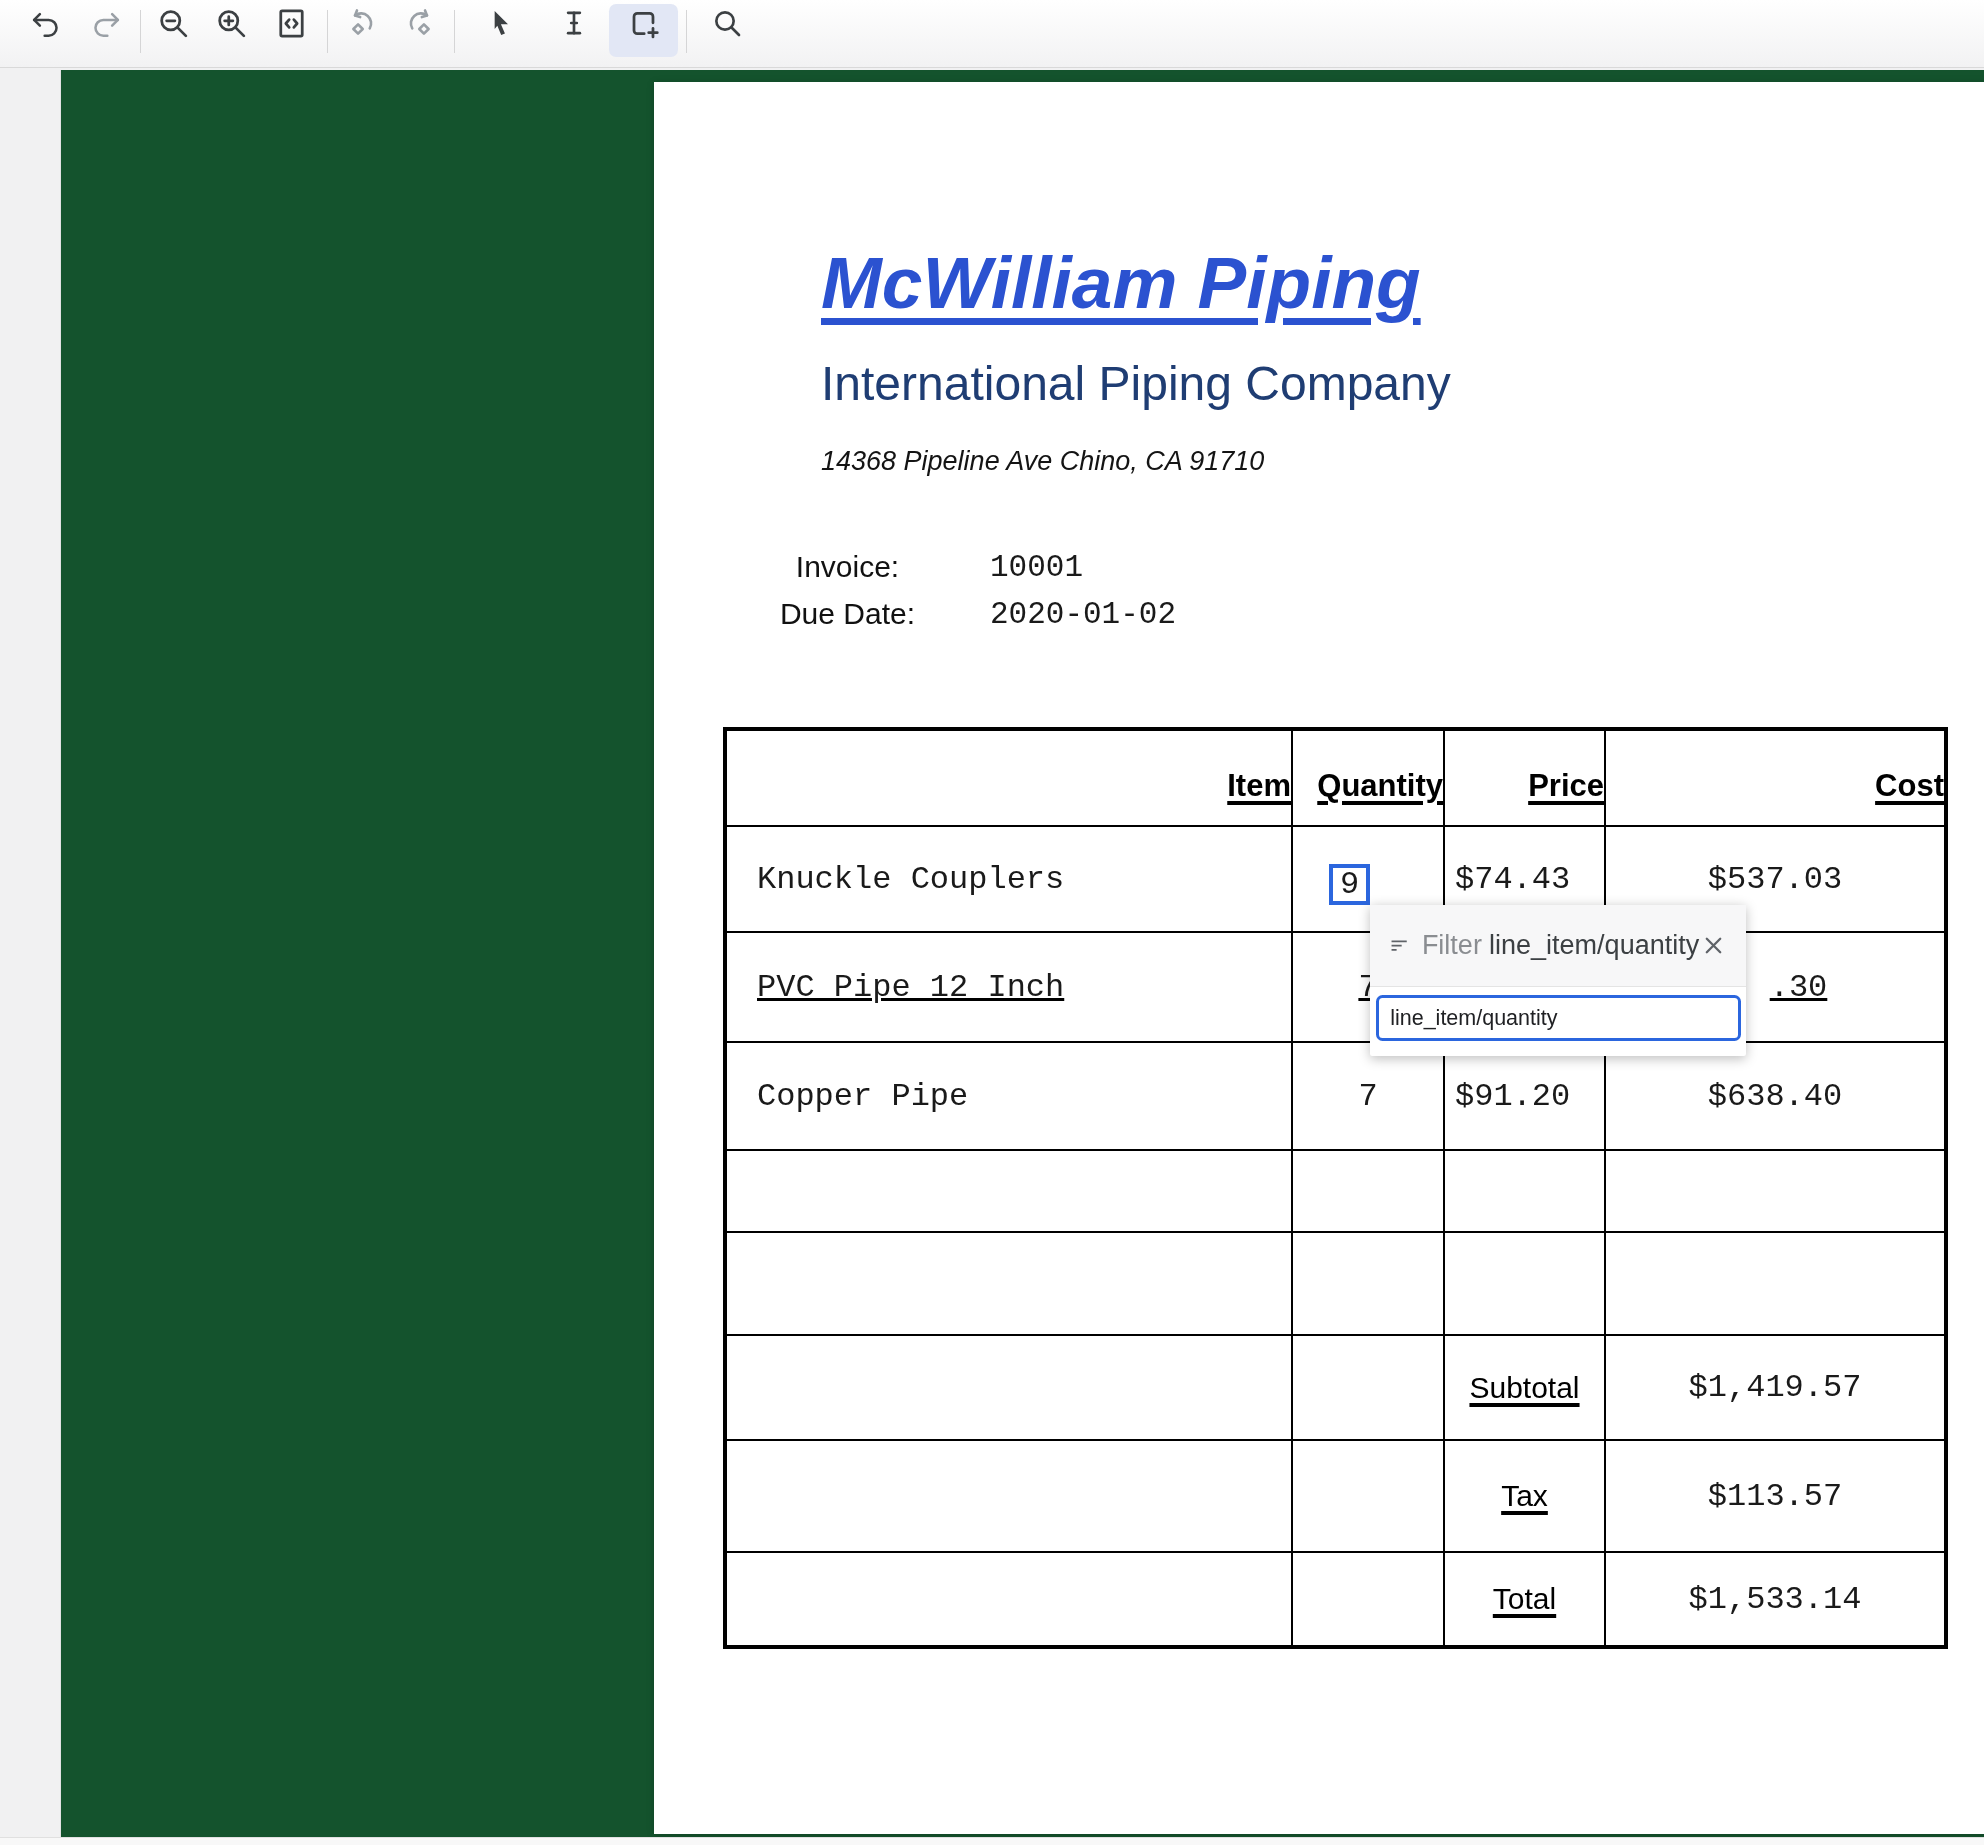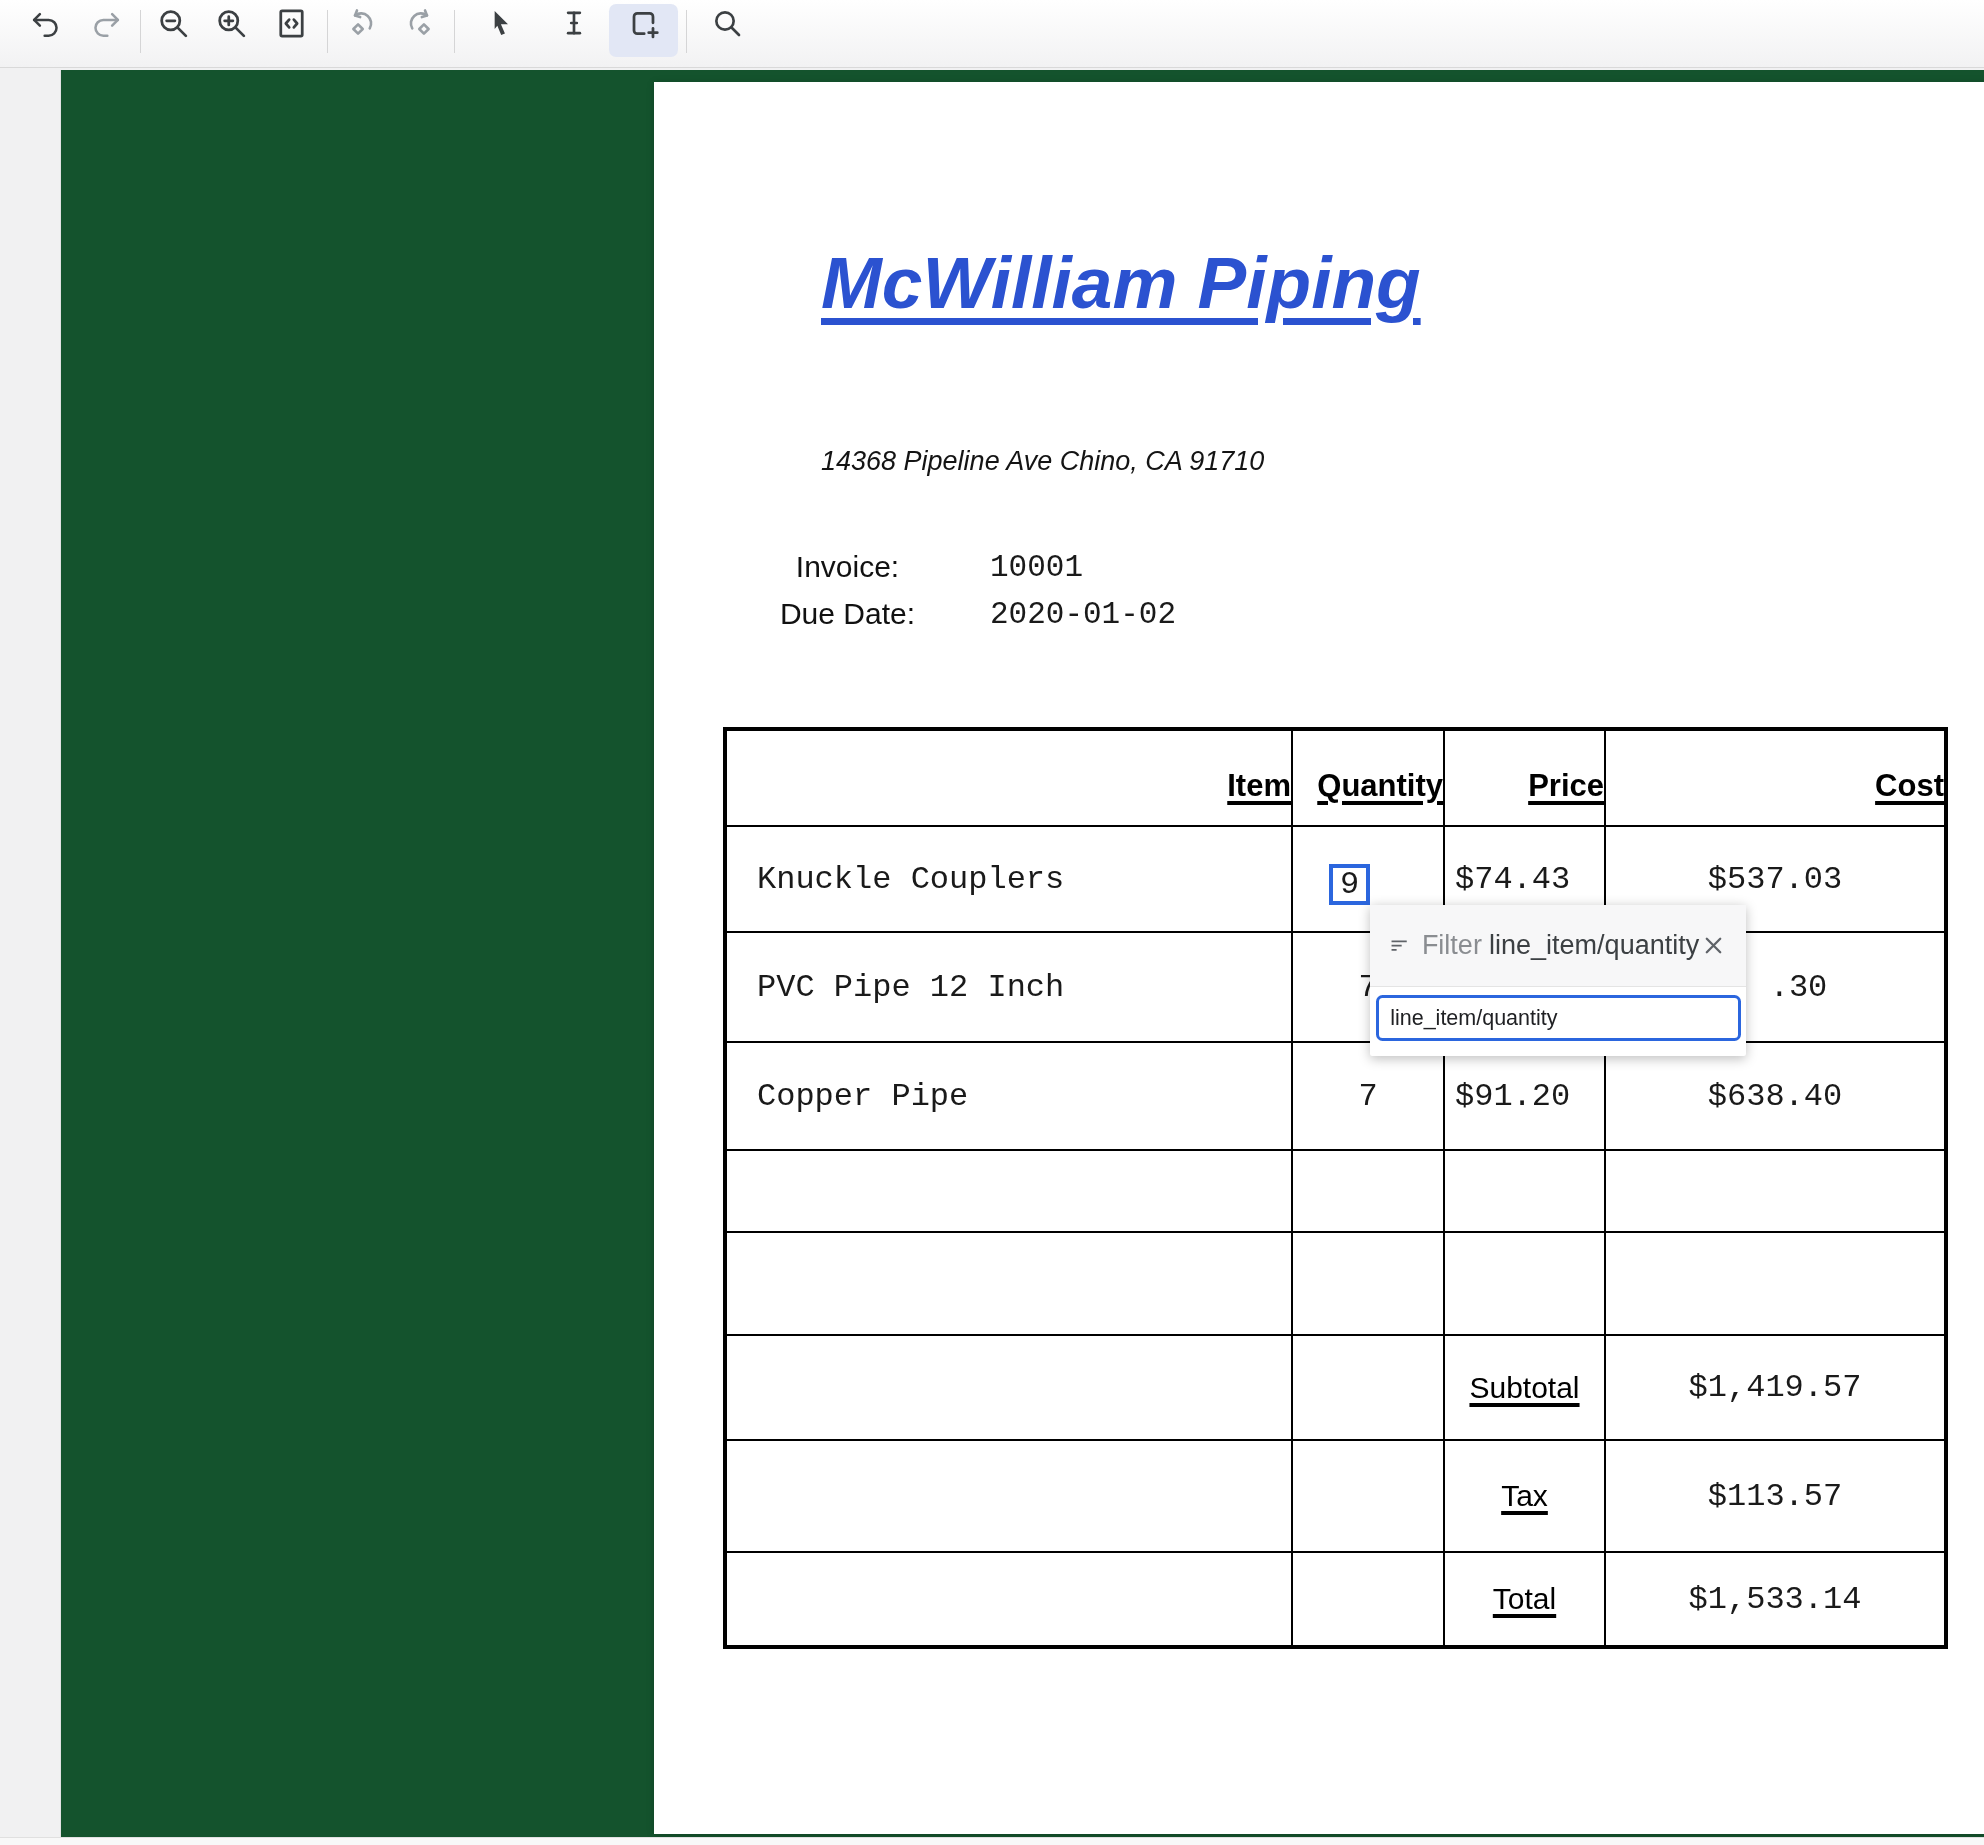--- a/index.html
+++ b/index.html
@@ -150,20 +150,21 @@
         <path d="M15.4 15.4 21 21"></path>
     </svg>
   </div>
 </div>
 
 <div class="canvas">
 
   <div class="page" style="left:593px; top:12.2px;">
 
     <div class="doc-title">McWilliam Piping</div>
+    <div class="doc-subtitle">International Piping Company</div>
     <div class="doc-address">14368 Pipeline Ave Chino, CA 91710</div>
 
     <div class="meta-label" style="left:70px; top:468px;">Invoice:</div>
     <div class="meta-value" style="top:468px;">10001</div>
     <div class="meta-label" style="left:70px; top:515px;">Due Date:</div>
     <div class="meta-value" style="top:515px;">2020-01-02</div>
 
     <table class="inv">
       <colgroup>
           <col style="width:567px">
@@ -185,21 +186,21 @@
         <td class="hdrcell">
               <div class="hdr">Cost</div>
             </td>
       </tr>
       <tr style="height:106px;">
         <td class="mono cell-item">Knuckle Couplers</td>
         <td class="mono cell-qty"></td>
         <td class="mono cell-price">$74.43</td>
         <td class="mono cell-cost">$537.03</td>
       </tr>
-      <tr style="height:110px;">
+      <tr style="height:110px;text-decoration:underline;">
         <td class="mono cell-item">PVC Pipe 12 Inch</td>
         <td class="mono cell-qty">7</td>
         <td class="mono cell-price"></td>
         <td class="mono cell-cost" style="padding-left:47px;">.30</td>
       </tr>
       <tr style="height:108px;">
         <td class="mono cell-item">Copper Pipe</td>
         <td class="mono cell-qty">7</td>
         <td class="mono cell-price">$91.20</td>
         <td class="mono cell-cost">$638.40</td>

